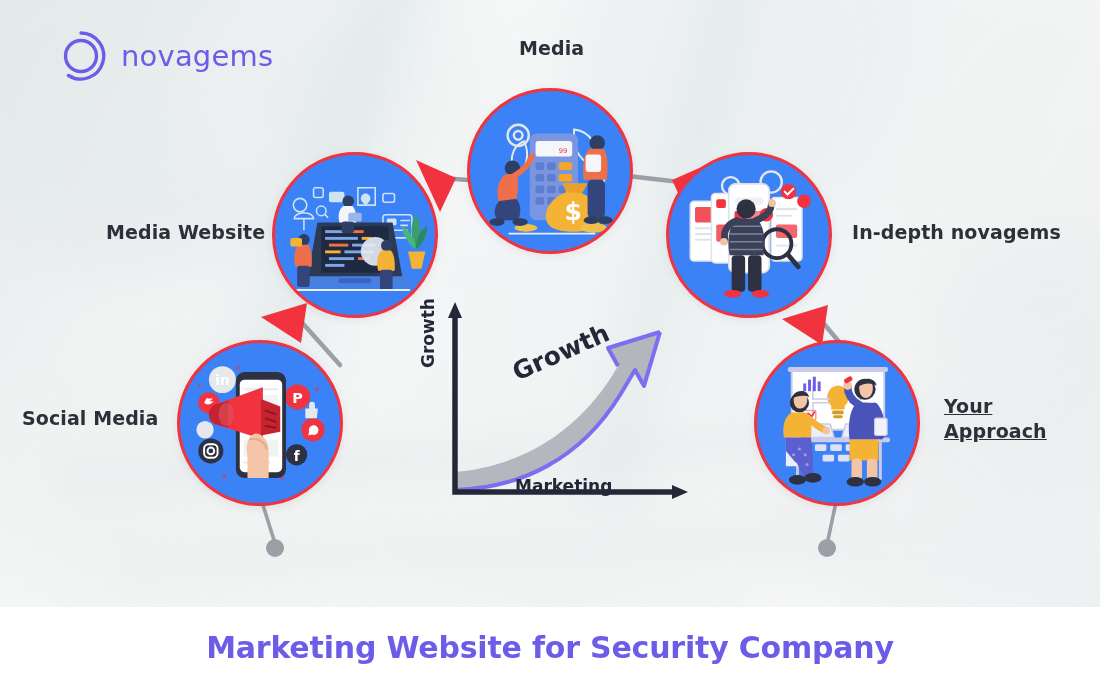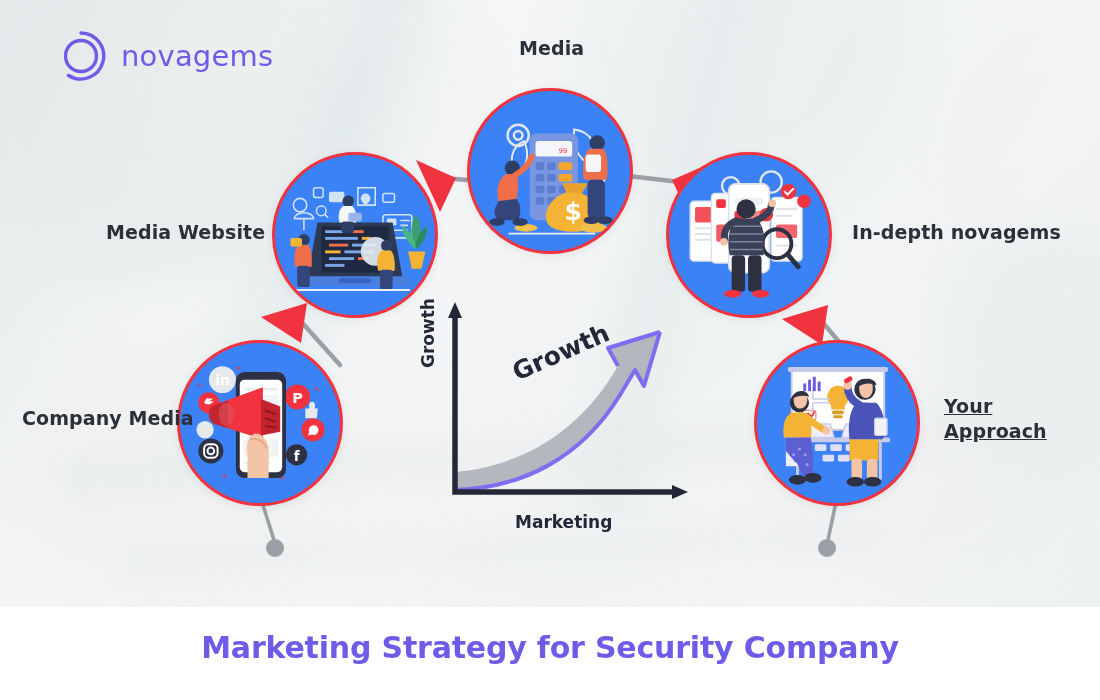--- a/index.html
+++ b/index.html
@@ -97,21 +97,21 @@
     font-family:"DejaVu Sans", sans-serif;
     z-index:16;
   }
   .lbl-y {
     left:418px; top:368px;
     font-size:17px;
     transform:rotate(-90deg);
     transform-origin:left top;
     white-space:nowrap;
   }
-  .lbl-x { left:515px; top:512px; font-size:17px; }
+  .lbl-x { left:515px; top:476px; font-size:17px; }
   .lbl-growth {
     left:508px; top:360px;
     font-size:25px;
     transform:rotate(-24deg);
     transform-origin:left top;
     white-space:nowrap;
   }
 
   
   .footer-bar {
@@ -426,21 +426,21 @@
       <g stroke="#8e1620" stroke-width="2">
         <line x1="88" y1="70" x2="100" y2="74"></line>
           <line x1="88" y1="78" x2="100" y2="82"></line>
           <line x1="88" y1="86" x2="100" y2="88"></line>
       </g>
 
       <path d="M74,96 C70,100 68,108 70,116 L70,140 L92,140 L92,112 C92,102 86,94 78,94 Z" fill="#f3c4a5"></path>
       <path d="M72,100 C80,98 88,102 90,110" stroke="#e0a98a" stroke-width="2" fill="none"></path>
     </svg>
   </div>
-  <div class="node-label" style="left:22px; top:406px;">Company Media</div>
+  <div class="node-label" style="left:22px; top:406px;">Social Media</div>
 
   <div class="node" style="left:754px; top:340px; width:166px; height:166px;">
     <svg viewBox="0 0 166 166">
 
       <rect x="36" y="28" width="96" height="62" rx="2" fill="#ffffff" stroke="#c9cbe8" stroke-width="2"></rect>
       <rect x="32" y="25" width="104" height="5" rx="2" fill="#c9cbe8"></rect>
 
       <path d="M84,44 a12,12 0 0 1 7,21 l0,4 l-14,0 l0,-4 a12,12 0 0 1 7,-21 z" fill="#f5b335"></path>
       <rect x="78" y="70" width="12" height="4" rx="1.5" fill="#d79b24"></rect>
       <rect x="79" y="75" width="10" height="3" rx="1.5" fill="#d79b24"></rect>
@@ -508,15 +508,15 @@
       <path d="M96,100 L126,100 L126,122 L96,122 Z" fill="#f5b335"></path>
       <rect x="98" y="120" width="11" height="22" rx="4" fill="#f3c4a5"></rect>
       <rect x="114" y="120" width="11" height="22" rx="4" fill="#f3c4a5"></rect>
       <ellipse cx="102" cy="144" rx="9" ry="5" fill="#2d3142"></ellipse>
       <ellipse cx="120" cy="144" rx="9" ry="5" fill="#2d3142"></ellipse>
     </svg>
   </div>
   <div class="node-label" style="left:944px; top:394px;text-decoration:underline;">Your<br>Approach</div>
 
   <div class="footer-bar"></div>
-  <div class="main-title">Marketing Strategy for Security Company</div>
+  <div class="main-title">Marketing Website for Security Company</div>
 
 </div>
 
 </body></html>

